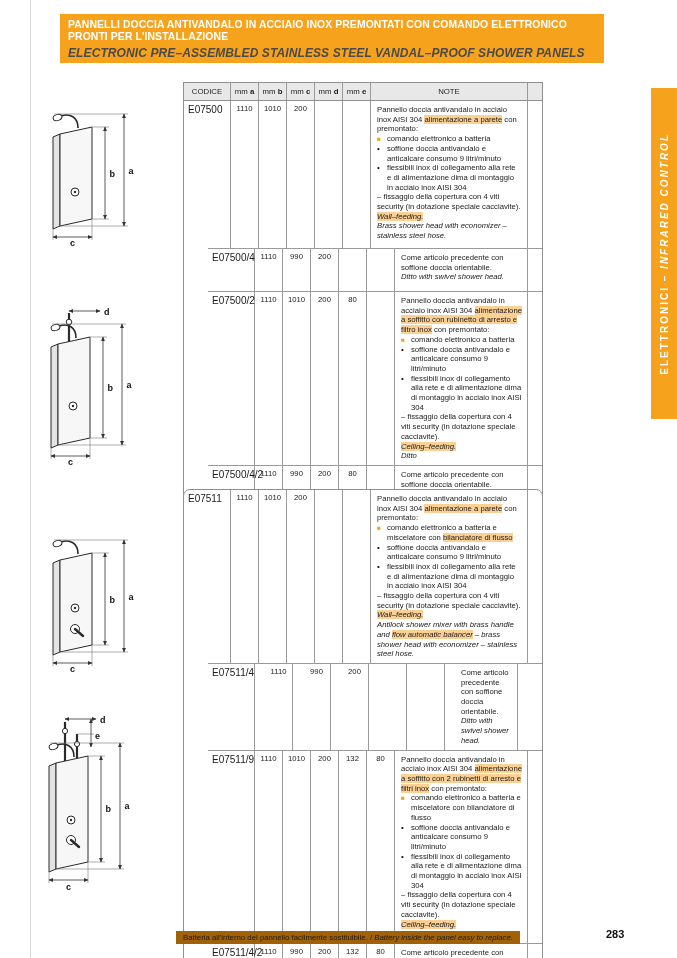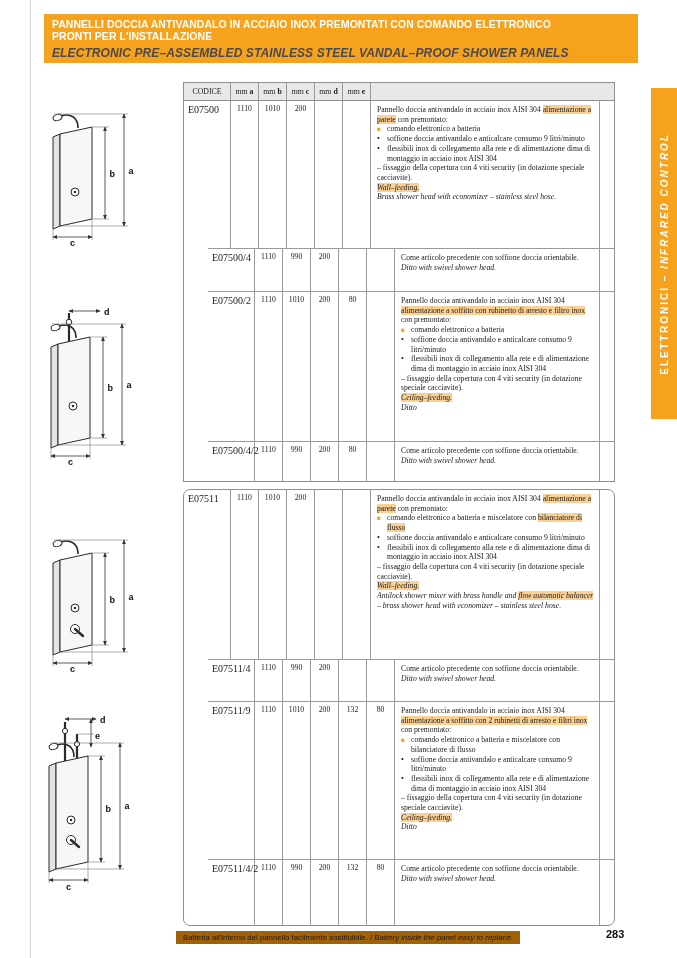--- a/index.html
+++ b/index.html
@@ -4,33 +4,33 @@
 <style>
   * { margin:0; padding:0; box-sizing:border-box; }
   html,body { background:#fff; }
   body {
     width:677px; height:958px; position:relative; overflow:hidden;
     font-family:"Liberation Sans","DejaVu Sans",sans-serif; color:#1a1a1a;
   }
   .page-edge { position:absolute; left:30px; top:0; width:1px; height:958px; background:#d6d6d6; }
 
   
-  .banner { position:absolute; left:44px; top:14px; width:594px; height:49px;
+  .banner { position:absolute; left:60px; top:14px; width:544px; height:49px;
             background:#F7A21C; padding:5px 8px 12px; }
   .banner .t1 { color:#fff; font-weight:bold; font-size:10.4px; line-height:1.17; letter-spacing:.1px; }
   .banner .sub { color:#4a4a4a; font-weight:bold; font-style:italic; font-size:12px; margin-top:2.5px; letter-spacing:.1px; }
 
   
   .side-tab { position:absolute; left:651px; top:88px; width:26px; height:331px;
               background:#F7A21C; display:flex; align-items:center; justify-content:center; }
   .side-tab .vtext { writing-mode:vertical-rl; transform:rotate(180deg);
                      color:#fff; font-weight:bold; font-size:10px; letter-spacing:2px; white-space:nowrap; }
 
   
-  .tsection { position:absolute; left:183px; width:432px; border:1px solid #8f8f8f; background:#fff;font-family:Liberation Serif, serif; }
+  .tsection { position:absolute; left:183px; width:360px; border:1px solid #8f8f8f; background:#fff; }
   .s0 { top:82px; } .s1 { top:489px;border-radius:7px; }
   .thead, .trow { display:grid; grid-template-columns:47px 28px 28px 28px 28px 28px 1fr 14px; }
   .thead { background:#E8E8E8; border-bottom:1px solid #8f8f8f; min-height:18px; }
   .trow + .trow { border-top:1px solid #9a9a9a;margin-left:24px; }
   .tcell { border-right:1px solid #9a9a9a; padding:3px 3px; font-size:7.7px; line-height:1.26; }
   .tcell:last-child { border-right:none; }
   .th { display:flex; align-items:center; justify-content:center; font-size:7.8px; color:#222; padding:2px 1px; }
   .code { padding-left:4px; font-size:10px; }
   .num { text-align:center; }
   .note { padding:4px 5px 4px 6px; }
@@ -279,20 +279,21 @@
           <span style="font-weight: bold;">c</span>
         </div>
         <div class="tcell th">
           <span>mm&nbsp;</span>
           <span style="font-weight: bold;">d</span>
         </div>
         <div class="tcell th">
           <span>mm&nbsp;</span>
           <span style="font-weight: bold;">e</span>
         </div>
+        <div class="tcell th">NOTE</div>
         <div class="tcell th"></div>
       </div>
     <div>
         <div class="trow" style="min-height: 147px;">
           <div class="tcell code">E07500</div>
           <div class="tcell num">1110</div>
           <div class="tcell num">1010</div>
           <div class="tcell num">200</div>
           <div class="tcell num"></div>
           <div class="tcell num"></div>
@@ -367,21 +368,21 @@
             <div class="nline"><span>Pannello doccia antivandalo in acciaio inox AISI 304 </span><span class="hl">alimentazione a parete</span><span> con premontato:</span></div>
             <div class="nline m-sq"><span class="mk">■</span><span>comando elettronico a batteria e miscelatore con </span><span class="hl">bilanciatore di flusso</span></div>
             <div class="nline m-dot"><span class="mk">•</span><span>soffione doccia antivandalo e anticalcare consumo 9 litri/minuto</span></div>
             <div class="nline m-dot"><span class="mk">•</span><span>flessibili inox di collegamento alla rete e di alimentazione dima di montaggio in acciaio inox AISI 304</span></div>
             <div class="nline"><span>– fissaggio della copertura con 4 viti security (in dotazione speciale cacciavite).</span></div>
             <div class="nline"><span class="hl it">Wall–feeding.</span></div>
             <div class="nline"><span class="it">Antilock shower mixer with brass handle and </span><span class="hl it">flow automatic balancer</span><span class="it"> – brass shower head with economizer – stainless steel hose.</span></div>
           </div>
           <div class="tcell tail"></div>
         </div>
-        <div class="trow" style="min-height: 42px;">
+        <div class="trow" style="min-height: 42px; gap: 10px;">
           <div class="tcell code">E07511/4</div>
           <div class="tcell num">1110</div>
           <div class="tcell num">990</div>
           <div class="tcell num">200</div>
           <div class="tcell num"></div>
           <div class="tcell num"></div>
           <div class="tcell note">
             <div class="nline"><span>Come articolo precedente con soffione doccia orientabile.</span></div>
             <div class="nline"><span class="it">Ditto with swivel shower head.</span></div>
           </div>

